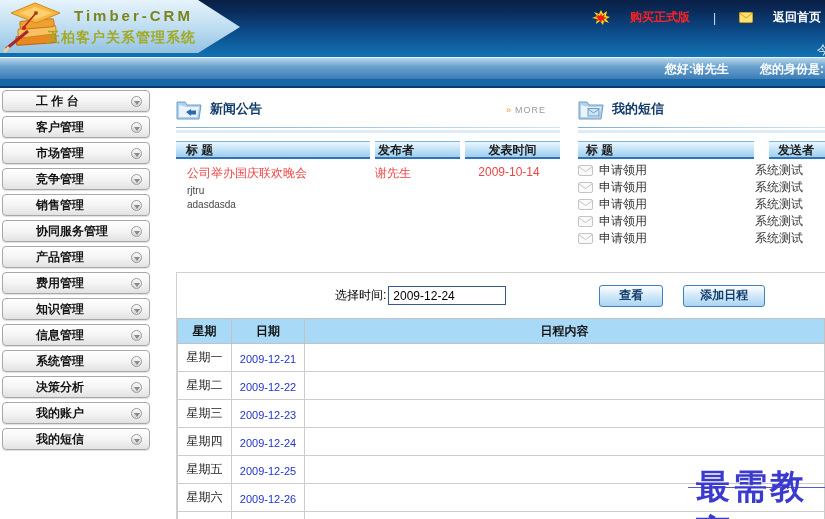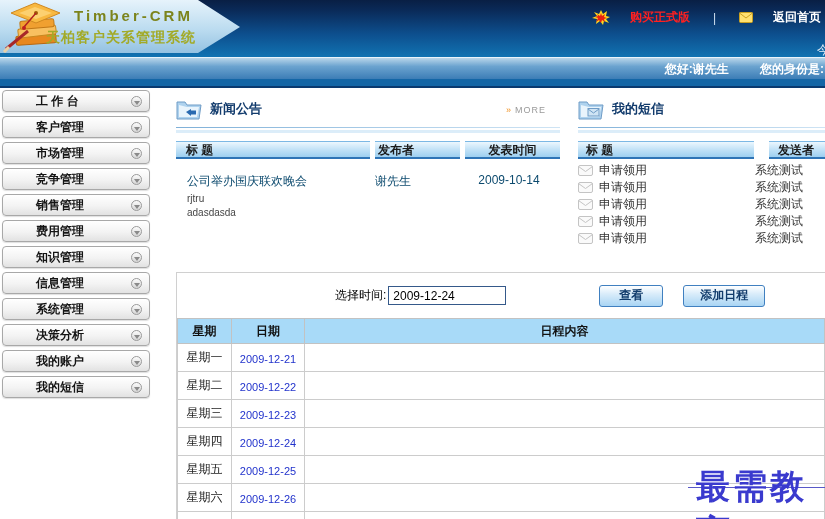--- a/index.html
+++ b/index.html
@@ -58,21 +58,21 @@
   .thead { display:flex; margin-top:8px; }
   .th { background:linear-gradient(180deg,#ecf7fe 0%,#c2e2f7 50%,#9dcff0 100%);
     border-top:1px solid #7cb8e4; border-bottom:2px solid #2e74b6;
     height:18px; line-height:16px; font-size:12px; font-weight:bold; color:#1a1a1a; }
   .gap { width:5px; }
   
   .news { left:176px; width:384px; }
   .th-n1 { width:194px; padding-left:10px; }
   .th-n2 { width:85px; padding-left:3px; }
   .th-n3 { width:95px; text-align:center; }
-  .news-row { display:flex; margin-top:14px; font-size:12px; color:#0c4a6e; }
+  .news-row { display:flex; margin-top:6px; font-size:12px; color:#ef4444; }
   .nc1 { width:199px; padding-left:11px; cursor:pointer; }
   .nc2 { width:88px; }
   .nc3 { width:92px; text-align:center; }
   .news-sub { margin-top:3px; padding-left:11px; font-family:Liberation Sans, sans-serif;
     font-size:10px; color:#454545; cursor:pointer; }
   
   .messages { left:578px; width:247px; }
   .th-m1 { width:176px; padding-left:8px; }
   .th-m2 { flex:1; padding-left:9px;margin-left:10px; }
   .msg-row { display:flex; align-items:center; margin-top:5px; height:12px;
@@ -168,20 +168,28 @@
     </div>
   <div class="side-btn">
       <span>竞争管理</span>
       <span class="chev"></span>
     </div>
   <div class="side-btn">
       <span>销售管理</span>
       <span class="chev"></span>
     </div>
   <div class="side-btn">
+      <span>协同服务管理</span>
+      <span class="chev"></span>
+    </div>
+  <div class="side-btn">
+      <span>产品管理</span>
+      <span class="chev"></span>
+    </div>
+  <div class="side-btn">
       <span>费用管理</span>
       <span class="chev"></span>
     </div>
   <div class="side-btn">
       <span>知识管理</span>
       <span class="chev"></span>
     </div>
   <div class="side-btn">
       <span>信息管理</span>
       <span class="chev"></span>

